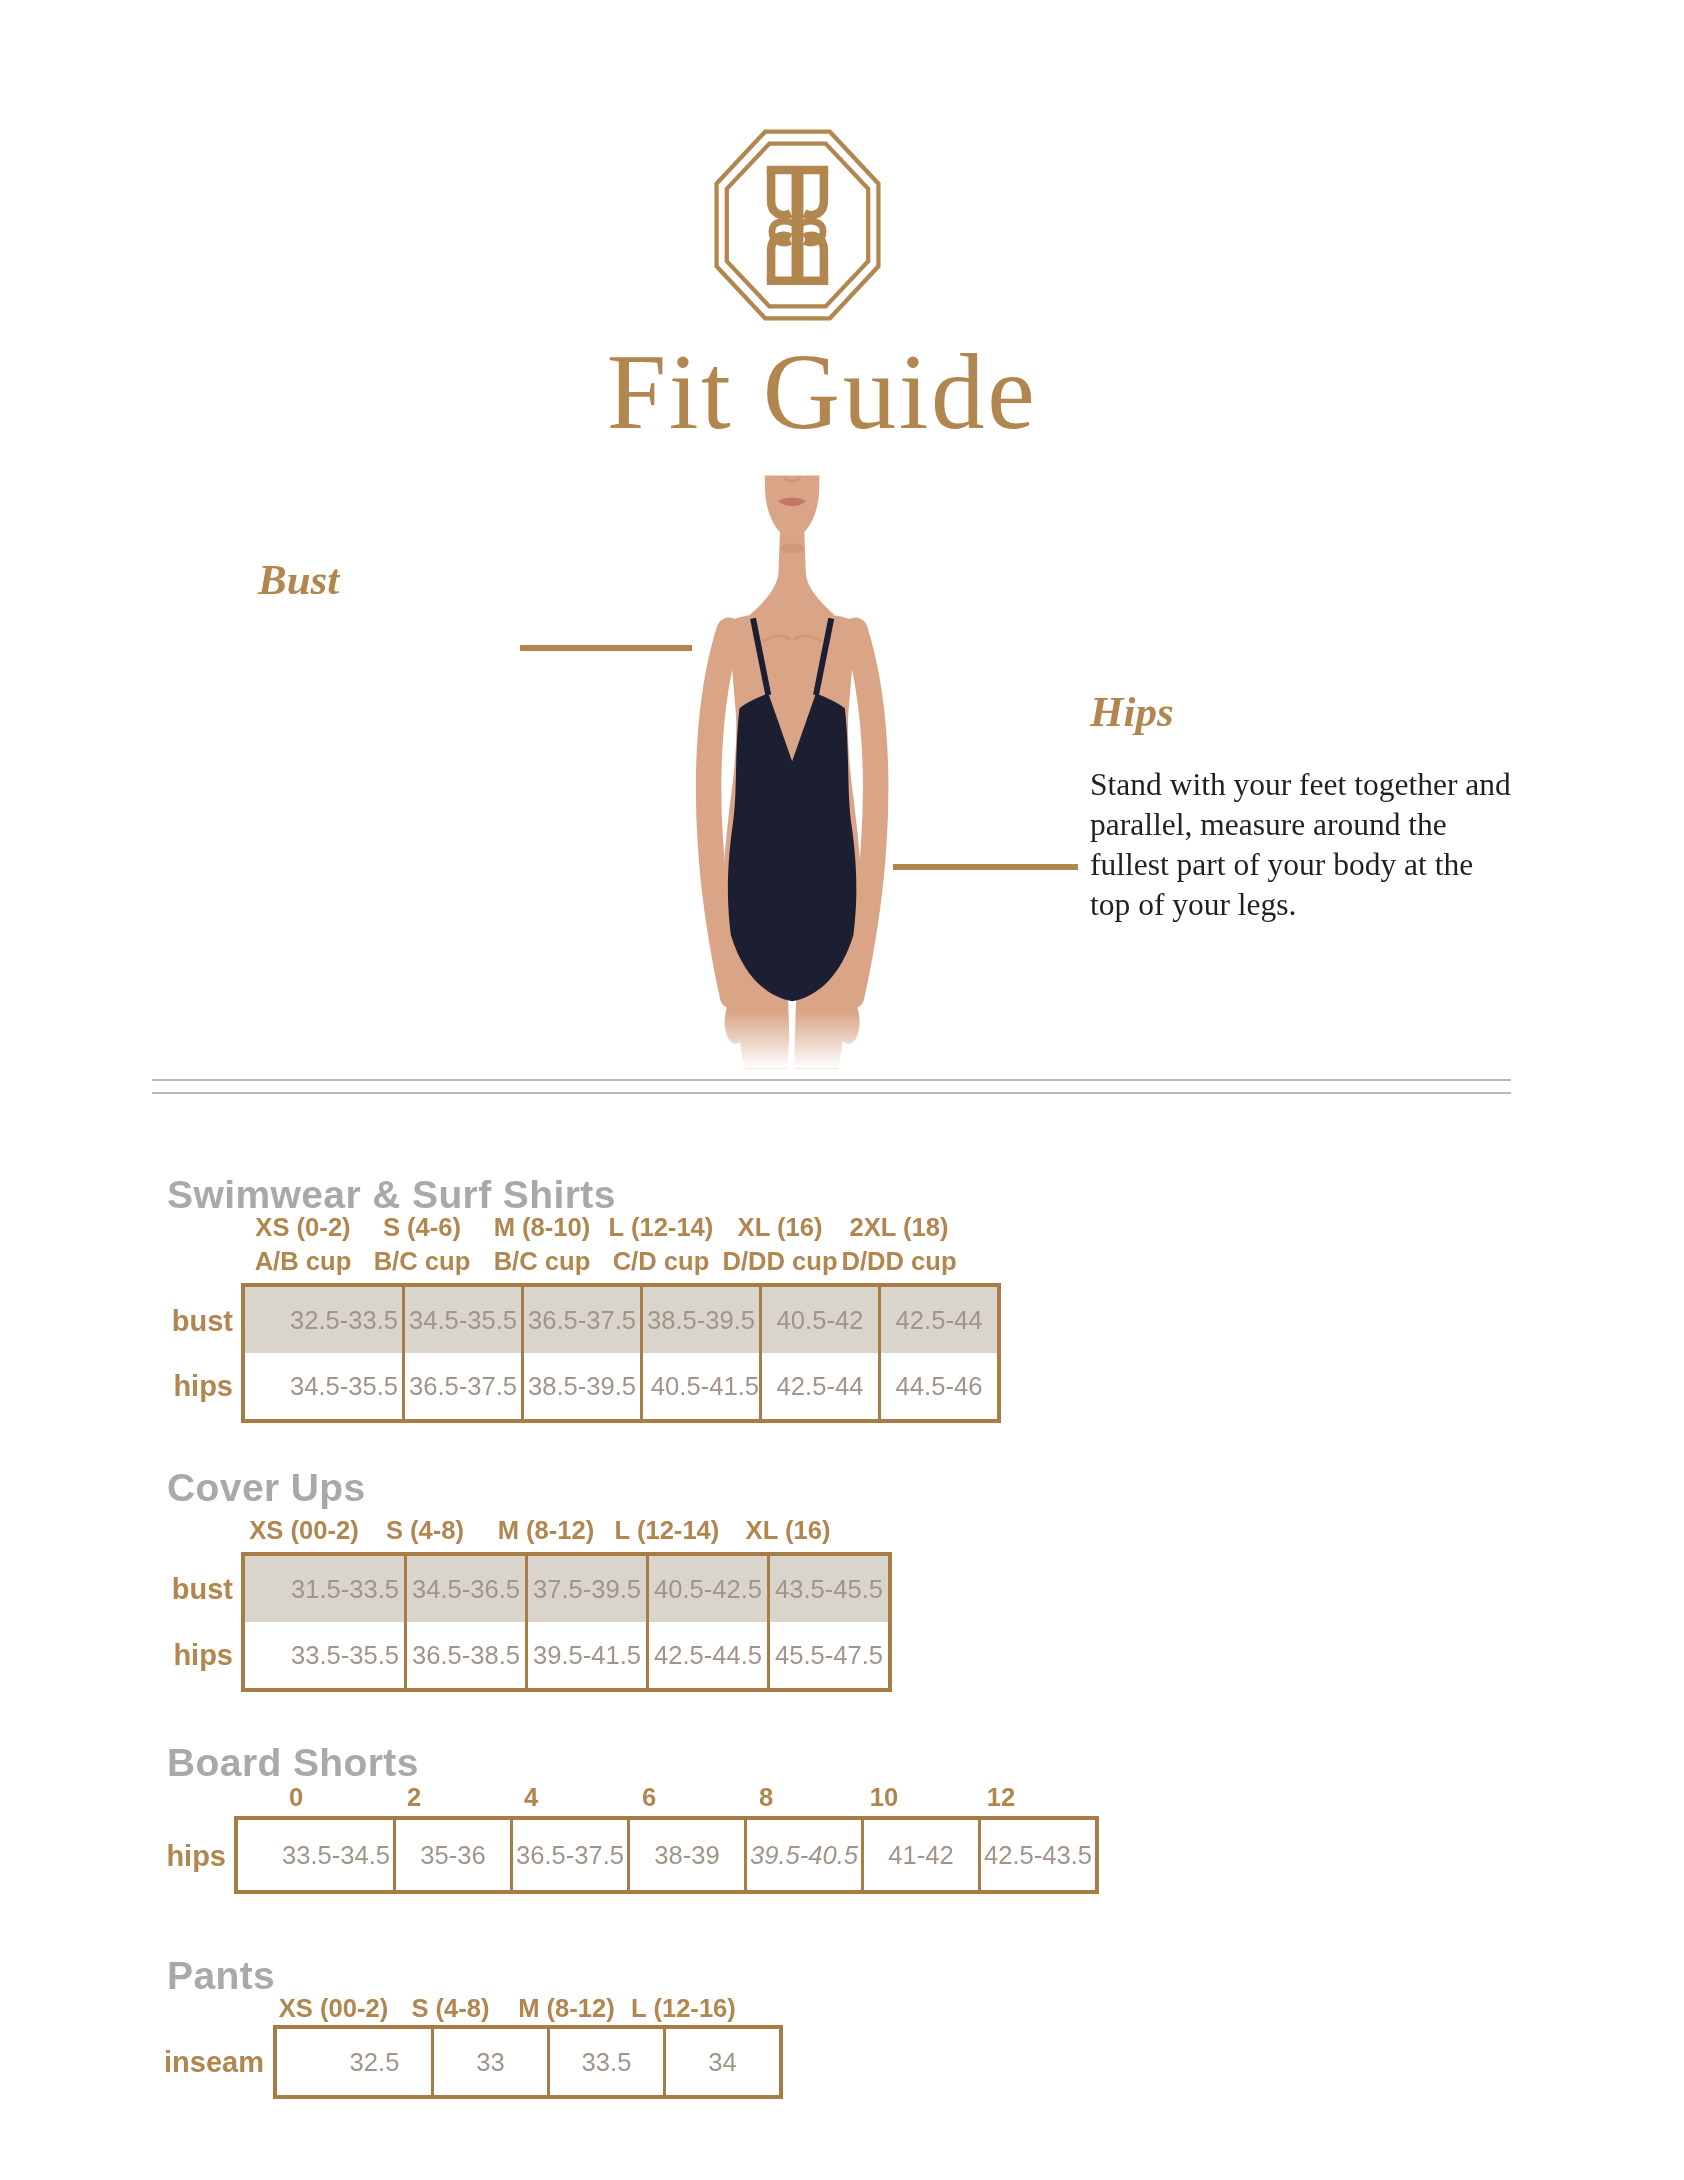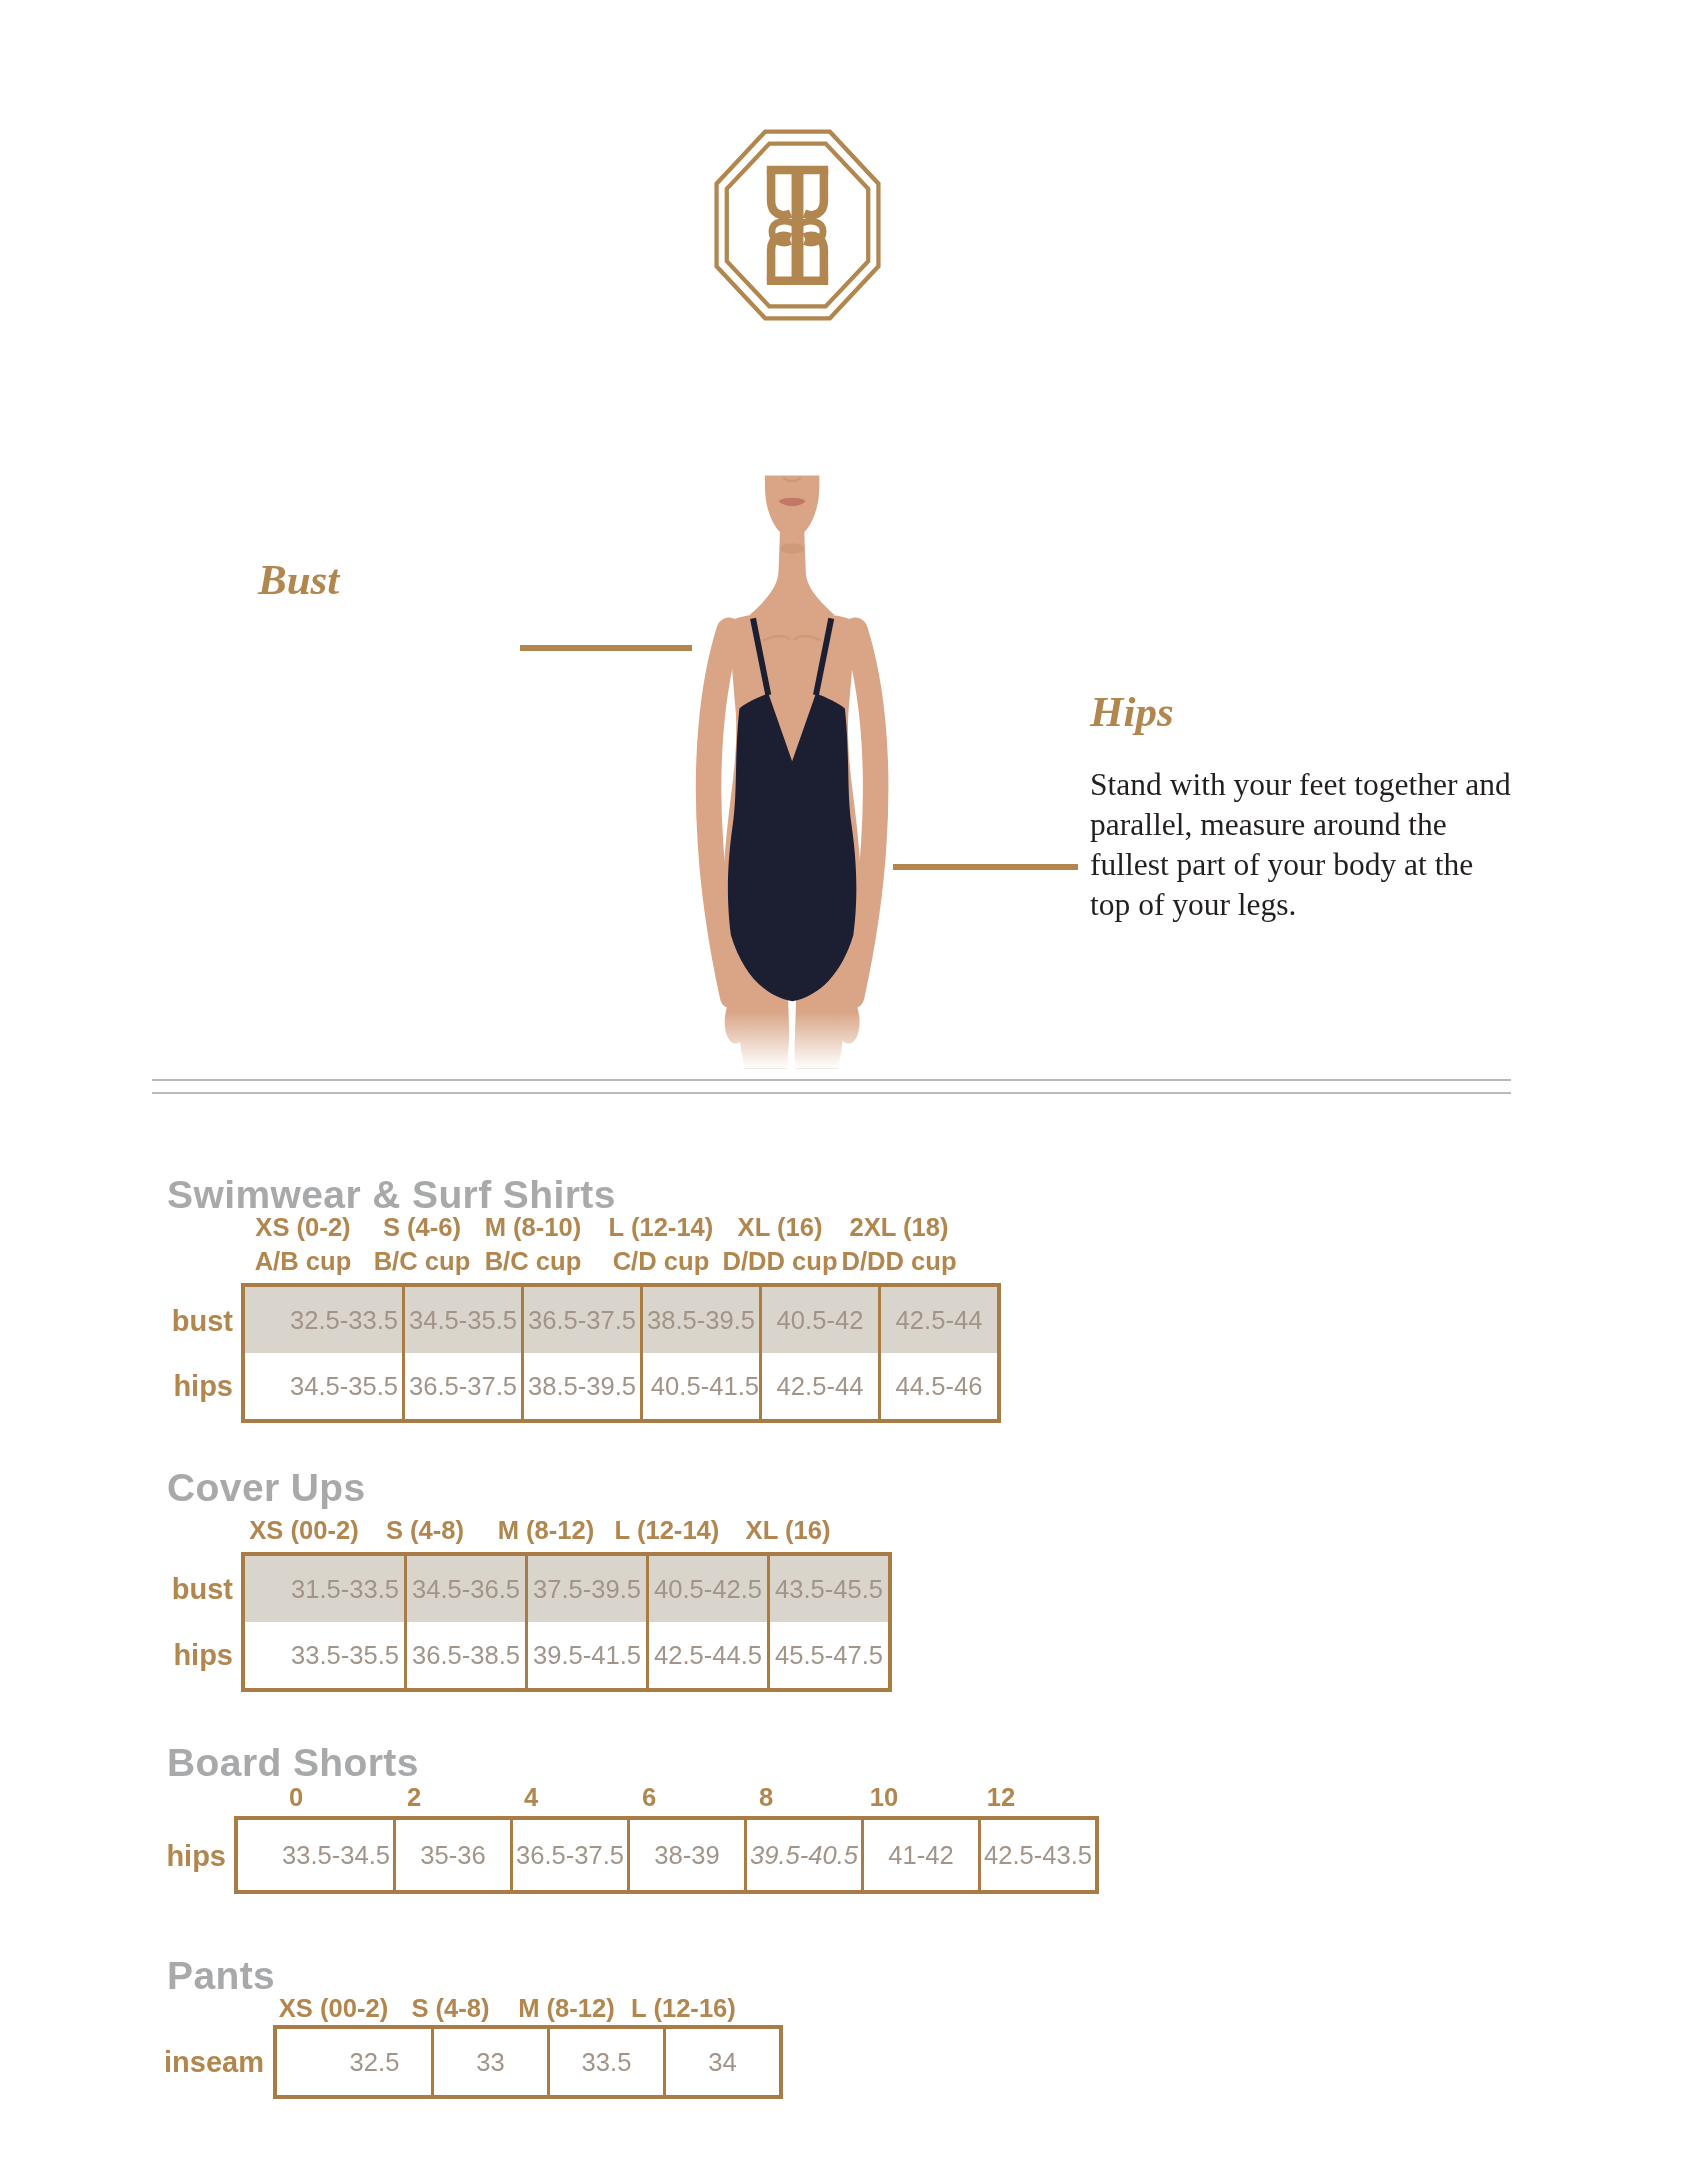--- a/index.html
+++ b/index.html
@@ -84,20 +84,21 @@
       <path d="M98,48 V178" stroke-width="14"></path>
       <path d="M67,48 V84 C67,99 79,104 90,99"></path>
       <path d="M129,48 V84 C129,99 117,104 106,99"></path>
       <path d="M67,178 V142 C67,127 79,122 90,127"></path>
       <path d="M129,178 V142 C129,127 117,122 106,127"></path>
       <path d="M98,113 C83,104 68,108 68,120 C68,132 80,136 90,132" stroke-width="8"></path>
       <path d="M98,113 C113,104 128,108 128,120 C128,132 116,136 106,132" stroke-width="8"></path>
     </g>
   </svg>
 
+  <h1 class="page-title">Fit Guide</h1>
 
   <svg class="model" viewBox="0 0 315 697" aria-hidden="true">
     <defs>
       <linearGradient id="fadeb" x1="0" y1="0" x2="0" y2="1">
         <stop offset="0" stop-color="#ffffff" stop-opacity="0"></stop>
         <stop offset="1" stop-color="#ffffff" stop-opacity="1"></stop>
       </linearGradient>
     </defs>
     <g>
 
@@ -152,21 +153,21 @@
     <h2 class="sec-h">Swimwear &amp; Surf Shirts</h2>
   <div class="col-heads" style="left: 245px; top: 51px;">
         <div class="col-head" style="left: 0px; width: 116px;">
           <div>XS (0-2)</div>
           <div>A/B cup</div>
         </div>
         <div class="col-head" style="left: 119px; width: 116px;">
           <div>S (4-6)</div>
           <div>B/C cup</div>
         </div>
-        <div class="col-head" style="left: 230px; width: 116px;">
+        <div class="col-head" style="left: 239px; width: 116px;">
           <div>M (8-10)</div>
           <div>B/C cup</div>
         </div>
         <div class="col-head" style="left: 358px; width: 116px;">
           <div>L (12-14)</div>
           <div>C/D cup</div>
         </div>
         <div class="col-head" style="left: 477px; width: 116px;">
           <div>XL (16)</div>
           <div>D/DD cup</div>

